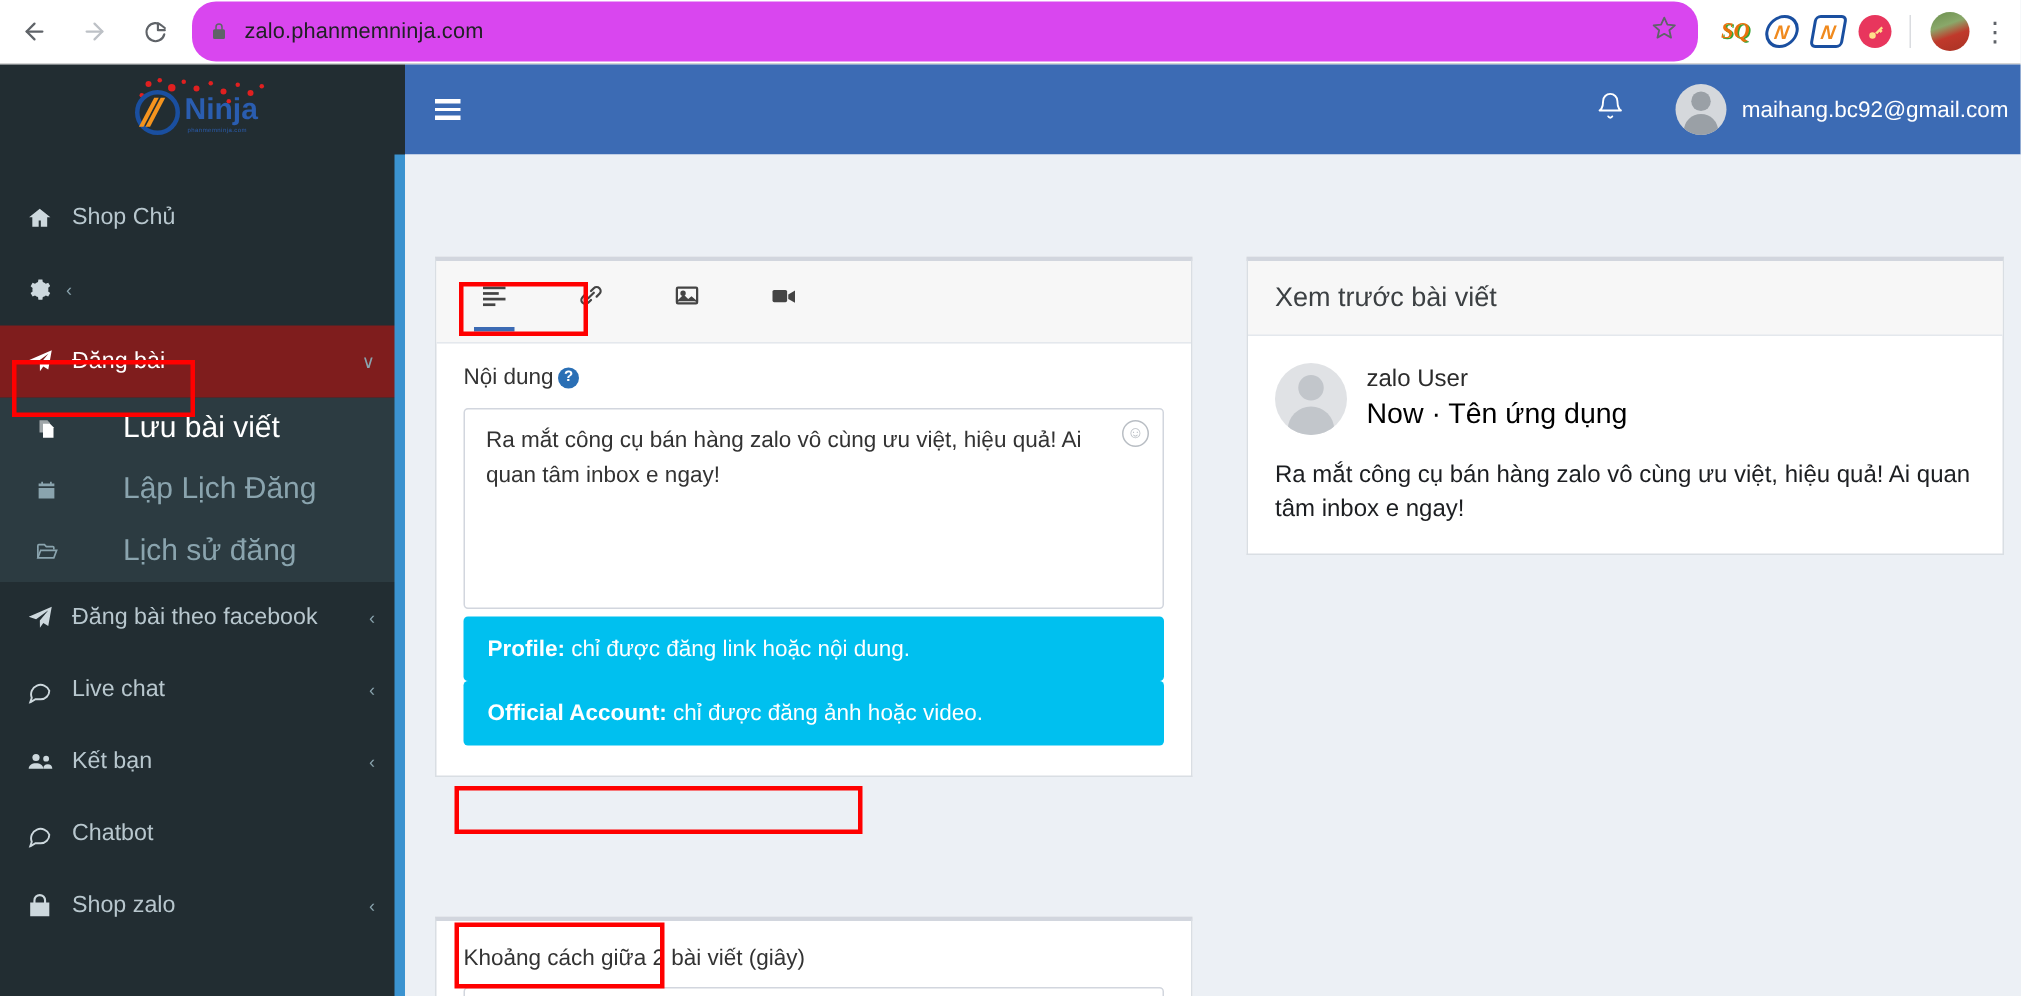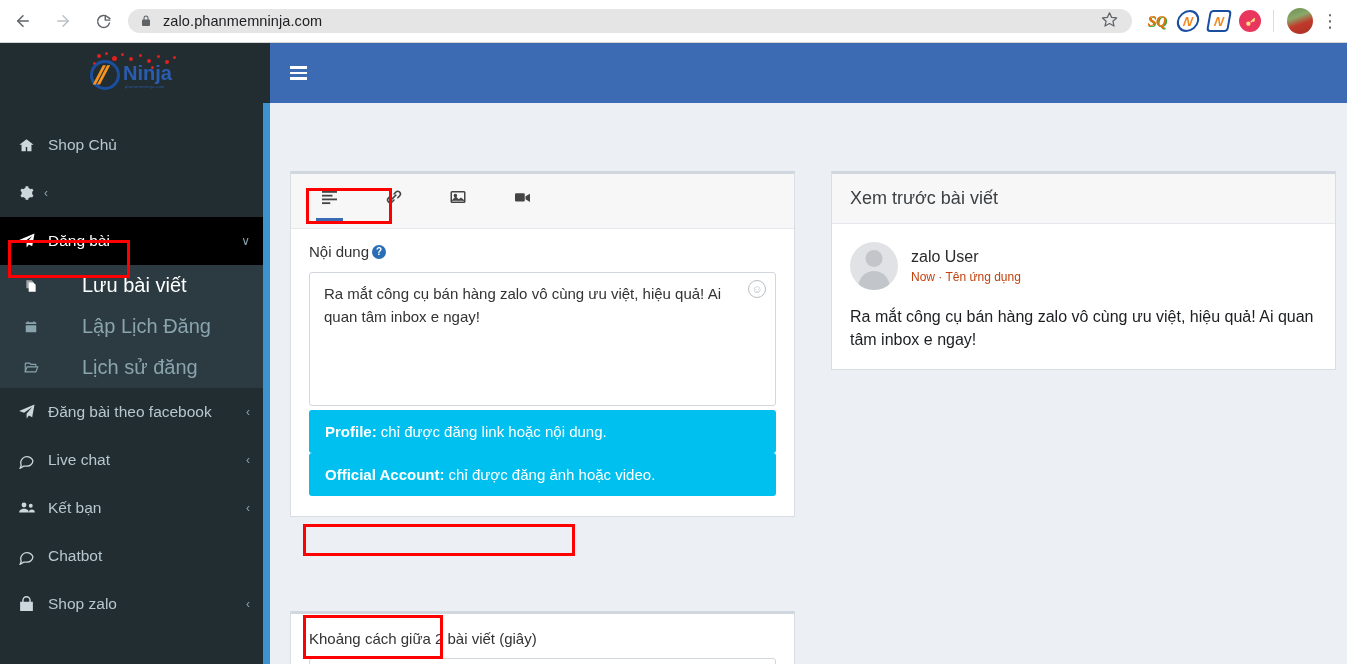--- a/index.html
+++ b/index.html
@@ -18,22 +18,22 @@
     display: flex; align-items: center;
     border-bottom: 1px solid #d4d4d4;
   }
   .nav-btn {
     width: 34px; height: 34px; margin-left: 6px;
     display: flex; align-items: center; justify-content: center;
     border-radius: 50%; color: #5f6368; font-size: 18px;
   }
   .nav-btn.disabled { color: #bdc1c6; }
   .omnibox {
-    flex: 1; height: 24px; margin: 0 10px 0 8px;
-    background: #e5e5e5; border-radius: 16px;
+    flex: 1; height: 40px; margin: 0 10px 0 8px;
+    background: #d946ef; border-radius: 16px;
     display: flex; align-items: center; padding: 0 12px;
     position: relative;
   }
   .lock-icon { margin-right: 11px; display: flex; align-items: center; }
   .omni-url { font-size: 14.5px; color: #202124; letter-spacing: .1px; }
   .star-btn { margin-left: auto; color: #5f6368; font-size: 16px; padding-right: 2px; }
   .ext-row { display: flex; align-items: center; gap: 1px; padding-right: 6px; }
   .ext-icon {
     width: 30px; height: 30px; border-radius: 4px;
     display: flex; align-items: center; justify-content: center;
@@ -97,21 +97,21 @@
     height: 48px; display: flex; align-items: center;
     padding: 0 20px 0 18px; color: #b8c7ce; font-size: 15.5px;
     position: relative; cursor: pointer;
   }
   .menu-item .mi-icon {
     width: 26px; display: flex; align-items: center; color: #cdd8dd;
     font-size: 15px; flex: none;
   }
   .menu-item .mi-label { flex: 1; padding-left: 4px; }
   .menu-item .mi-arrow { font-size: 12px; color: #8aa4ae; }
-  .menu-item.active { background: #000000; color: #ffffff; }
+  .menu-item.active { background: #7f1d1d; color: #ffffff; }
   .menu-item.active .mi-icon { color: #ffffff; }
   .submenu { background: #2c3b41; }
   .sub-item {
     height: 41px; display: flex; align-items: center;
     padding-left: 24px; font-size: 20px; color: #8aa4ae; cursor: pointer; gap: 32px;
   }
   .sub-item .si-icon { width: 26px; display: flex; align-items: center; font-size: 14px; flex: none;}
   .sub-item.active { color: #ffffff; }
   .sub-item.active .si-icon { color: #ffffff; }
 
@@ -205,21 +205,21 @@
     font-size: 18px; color: #3c4043;
   }
   .preview-body { padding: 18px; }
   .pv-user { display: flex; align-items: center; gap: 13px; }
   .pv-av { width: 48px; height: 48px; border-radius: 50%; background: #e0e2e5; position: relative; overflow: hidden; flex: none; }
   .pv-av::before { content:""; position:absolute; left:50%; top:8px; transform:translateX(-50%);
                    width:17px; height:17px; border-radius:50%; background:#c2c6cb; }
   .pv-av::after { content:""; position:absolute; left:50%; top:29px; transform:translateX(-50%);
                   width:31px; height:22px; border-radius:16px 16px 0 0; background:#c2c6cb; }
   .pv-name { font-size: 16px; color: #2b2b2b; }
-  .pv-meta { font-size: 12px; color: #c2410c; margin-top: 4px; }
+  .pv-meta { font-size: 19px; color: #000000; margin-top: 4px; }
   .pv-text { margin-top: 15px; font-size: 16px; color: #1c1e21; line-height: 1.45; }
 
   
   .redbox { position: absolute; border: 3px solid #ff0000; pointer-events: none; z-index: 50; }
 </style>
 </head>
 <body>
 
 <div class="browser-bar">
   <div class="nav-btn">
@@ -420,20 +420,32 @@
 
     <div class="sb-scroll"></div>
   </div>
 
   <div class="topbar">
     <div class="hamburger">
       <span></span>
         <span></span>
         <span></span>
     </div>
+    <div class="topbar-right">
+      <span class="bell">
+        <svg width="19" height="19" viewBox="0 0 24 24" fill="none" stroke="#ffffff" stroke-width="1.6" stroke-linecap="round" stroke-linejoin="round">
+            <path d="M18 8a6 6 0 1 0-12 0c0 7-3 8-3 8h18s-3-1-3-8"></path>
+            <path d="M10.3 21a1.9 1.9 0 0 0 3.4 0"></path>
+          </svg>
+      </span>
+      <div class="user-chip">
+        <div class="user-av"></div>
+        <span class="user-email">maihang.bc92@gmail.com</span>
+      </div>
+    </div>
   </div>
 
   <div class="content">
 
     <div class="tabs-card">
       <div class="tab-head">
         <div class="tab-item active">
           <svg width="21" height="18" viewBox="0 0 24 24" fill="#444">
               <rect x="2" y="4" width="20" height="2.4"></rect>
               <rect x="2" y="9" width="14" height="2.4"></rect>

